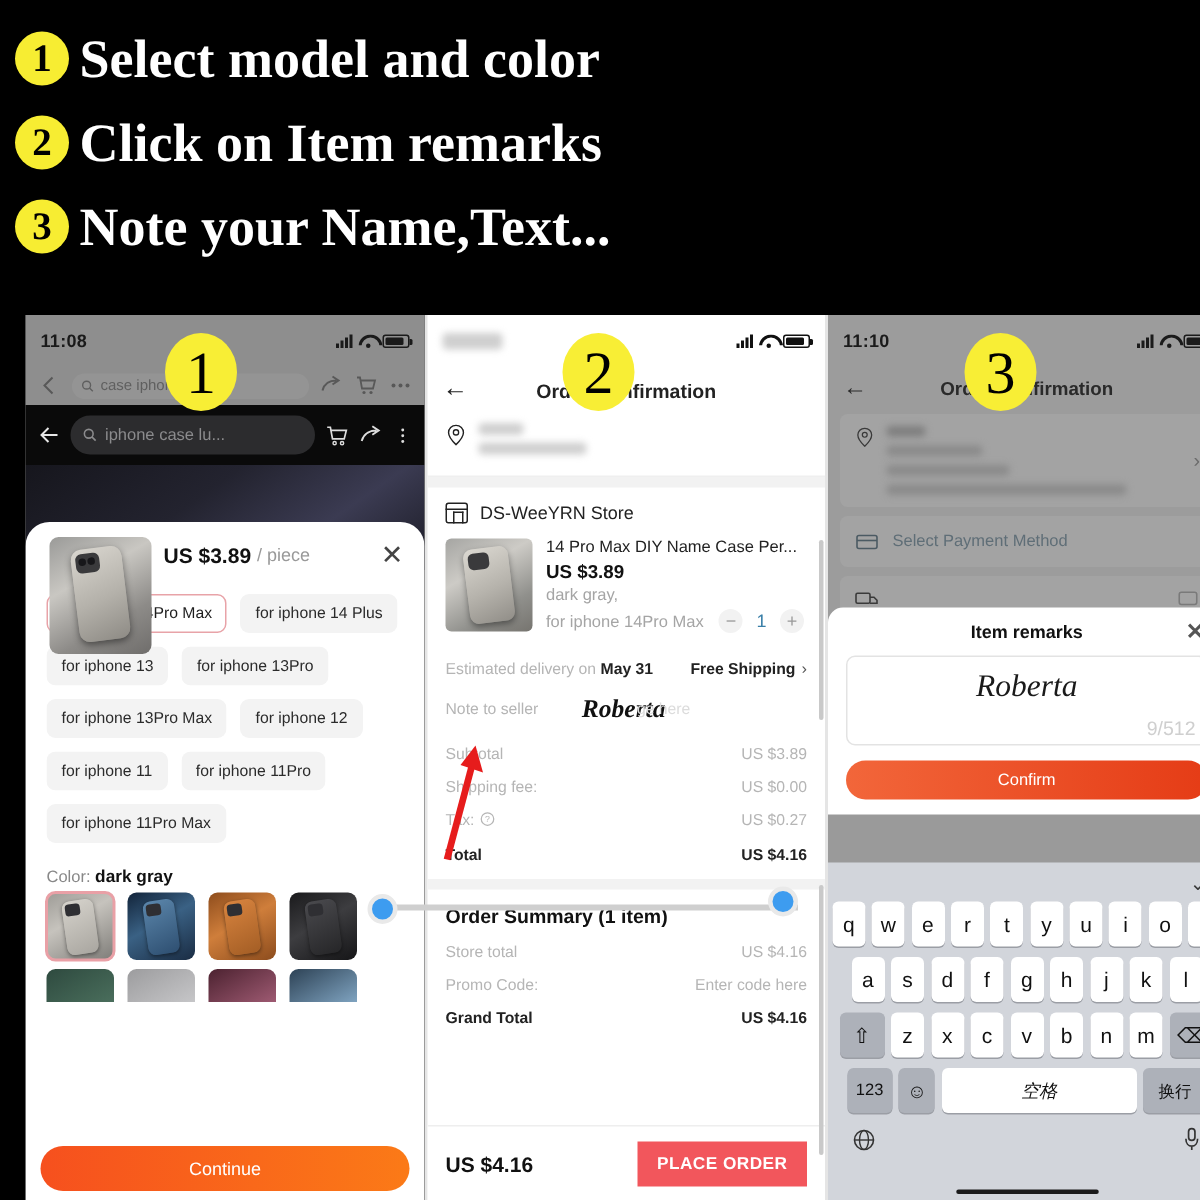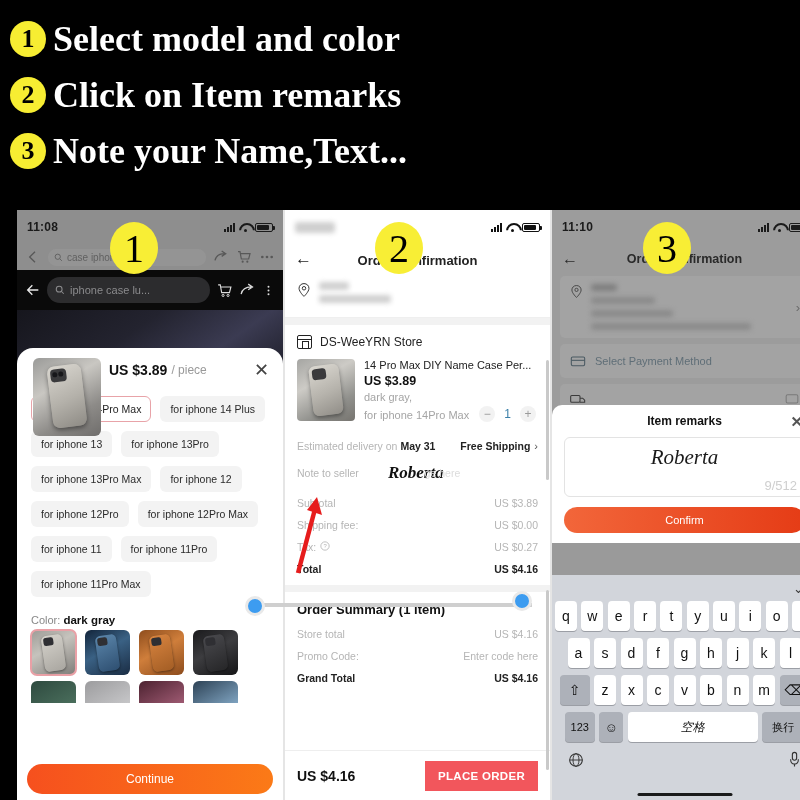--- a/index.html
+++ b/index.html
@@ -349,24 +349,20 @@
           </div>
           <div class="opt-row">
             <span class="opt">for iphone 13</span>
             <span class="opt">for iphone 13Pro</span>
           </div>
           <div class="opt-row">
             <span class="opt">for iphone 13Pro Max</span>
             <span class="opt">for iphone 12</span>
           </div>
           <div class="opt-row">
-            <span class="opt">for iphone 12Pro</span>
-            <span class="opt">for iphone 12Pro Max</span>
-          </div>
-          <div class="opt-row">
             <span class="opt">for iphone 11</span>
             <span class="opt">for iphone 11Pro</span>
           </div>
           <div class="opt-row">
             <span class="opt">for iphone 11Pro Max</span>
           </div>
         </div>
 
         <div class="p1-color-label">
           <span>Color:</span>

